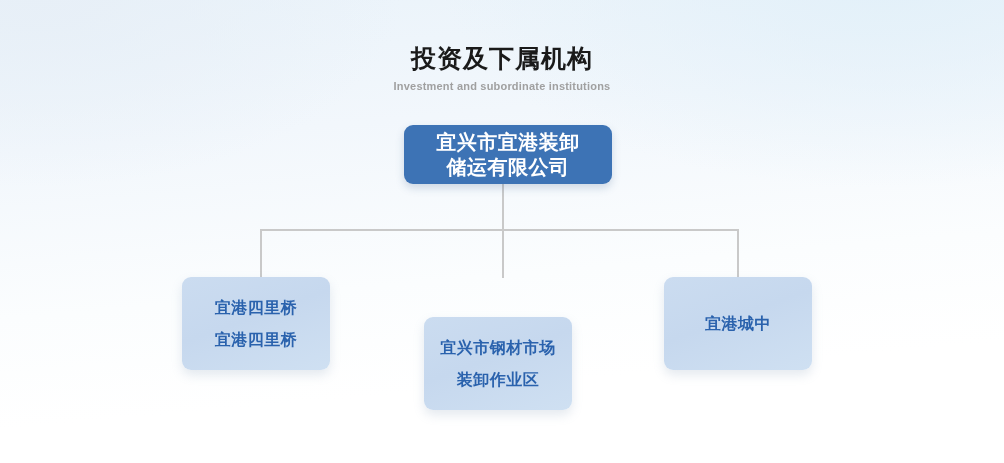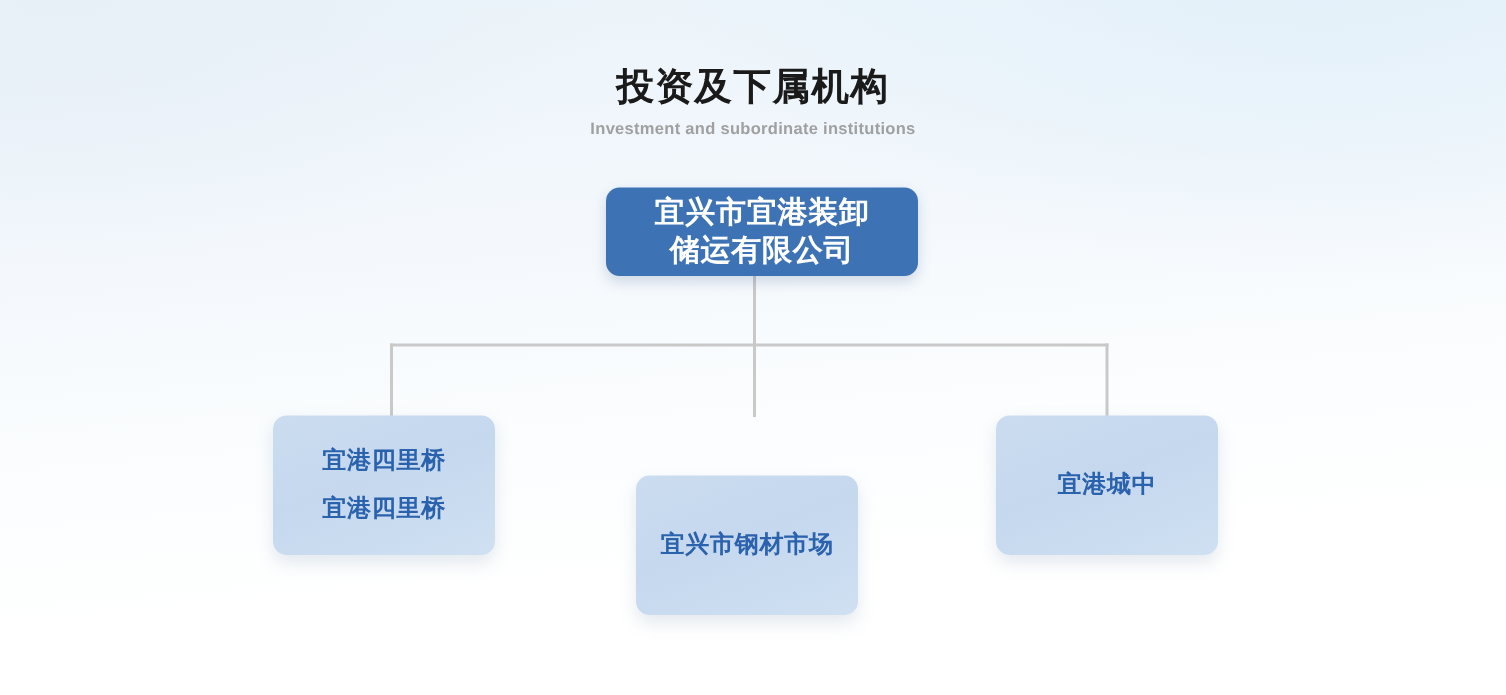--- a/index.html
+++ b/index.html
@@ -135,19 +135,20 @@
     <span class="node-line">储运有限公司</span>
   </div>
 
   <div class="node node-child child-1">
     <span class="node-line">宜港四里桥</span>
     <span class="node-line">宜港四里桥</span>
   </div>
 
   <div class="node node-child child-2">
     <span class="node-line">宜兴市钢材市场</span>
+    <span class="node-line">装卸作业区</span>
   </div>
 
   <div class="node node-child child-3">
     <span class="node-line">宜港城中</span>
   </div>
 
 </div>
 
 </body></html>

